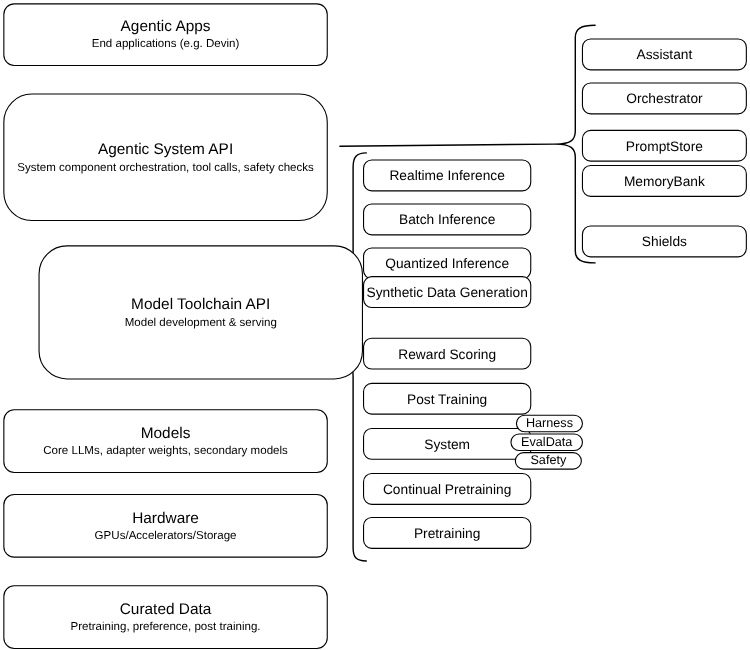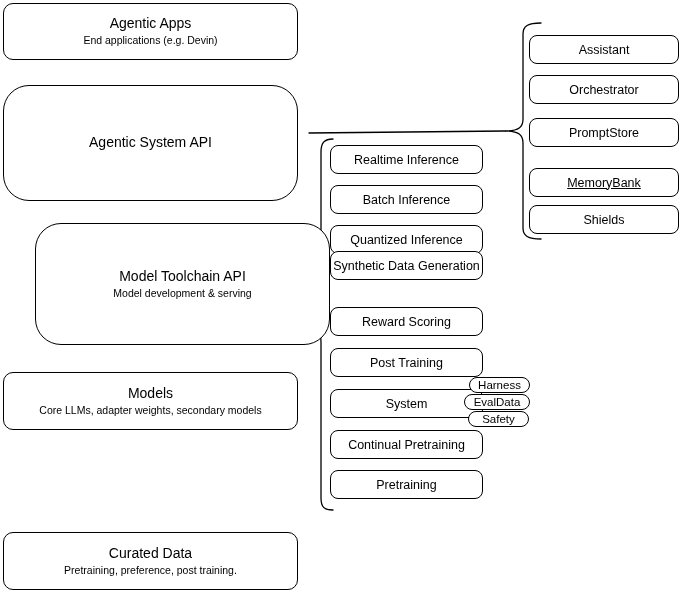--- a/index.html
+++ b/index.html
@@ -45,32 +45,37 @@
     <path d="M 309 133 L 505 131"></path>
   </svg>
 
   <div class="node" style="top:3px;height:57px;border-radius:10px;">
     <div class="node-title">Agentic Apps</div>
     <div class="node-sub">End applications (e.g. Devin)</div>
   </div>
 
   <div class="node" style="top:85px;height:116px;border-radius:26px;">
     <div class="node-title">Agentic System API</div>
+    <div class="node-sub">System component orchestration, tool calls, safety checks</div>
   </div>
 
   <div class="node" style="top:223px;height:122px;border-radius:26px;margin-left:32px;">
     <div class="node-title">Model Toolchain API</div>
     <div class="node-sub">Model development &amp; serving</div>
   </div>
 
   <div class="node" style="top:372px;height:58px;border-radius:10px;">
     <div class="node-title">Models</div>
     <div class="node-sub">Core LLMs, adapter weights, secondary models</div>
   </div>
 
+  <div class="node" style="top:449px;height:58px;border-radius:10px;">
+    <div class="node-title">Hardware</div>
+    <div class="node-sub">GPUs/Accelerators/Storage</div>
+  </div>
 
   <div class="node" style="top:532px;height:58px;border-radius:10px;">
     <div class="node-title">Curated Data</div>
     <div class="node-sub">Pretraining, preference, post training.</div>
   </div>
 
   <div class="item mid" style="top:145px;">Realtime Inference</div>
   <div class="item mid" style="top:185px;">Batch Inference</div>
   <div class="item mid" style="top:225px;">Quantized Inference</div>
   <div class="item mid" style="top:251px;">Synthetic Data Generation</div>
@@ -80,16 +85,16 @@
   <div class="item mid" style="top:430px;">Continual Pretraining</div>
   <div class="item mid" style="top:470px;">Pretraining</div>
 
   <div class="pill" style="left:469px;top:377px;width:61px;height:16px;">Harness</div>
   <div class="pill" style="left:464px;top:394px;width:66px;height:16px;">EvalData</div>
   <div class="pill" style="left:468px;top:411px;width:61px;height:16px;">Safety</div>
 
   <div class="item right" style="top:35px;">Assistant</div>
   <div class="item right" style="top:75px;">Orchestrator</div>
   <div class="item right" style="top:118px;">PromptStore</div>
-  <div class="item right" style="top:168px;text-decoration:underline;">MemoryBank</div>
+  <div class="item right" style="top:150px;">MemoryBank</div>
   <div class="item right" style="top:205px;">Shields</div>
 
 </div>
 
 </body></html>

